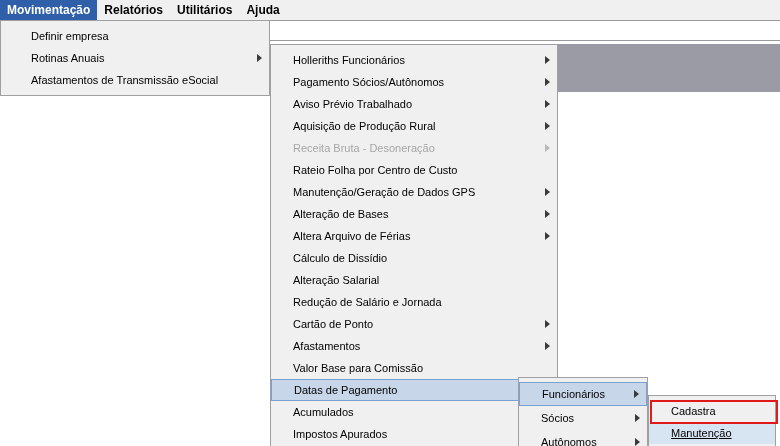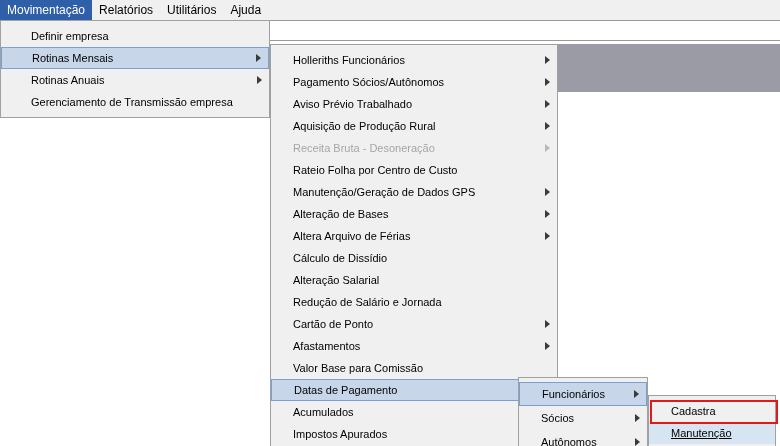--- a/index.html
+++ b/index.html
@@ -26,20 +26,21 @@
     border-bottom: 1px solid #d8d8d8;
     display: flex;
     align-items: stretch;
     font-size: 12px;
   }
   .menubar-item {
     padding: 3px 7px 2px 7px;
     color: #000;
     line-height: 14px;
     white-space: nowrap;
+    font-weight: bold;
   }
   .menubar-item.active {
     background: #2f5fa8;
     color: #ffffff;
   }
 
   
   .workspace {
     position: absolute;
     left: 270px;
@@ -179,30 +180,26 @@
   <div class="workspace">
     <div class="work-toolbar"></div>
     <div class="work-panel"></div>
     <div class="work-panel2"></div>
   </div>
 
   <div class="menu-panel" id="menu-movimentacao">
     <div class="menu-row">
       <span class="label">Definir empresa</span>
     </div>
-    <div class="menu-row selected">
-      <span class="label">Rotinas Mensais</span>
-      <span class="arrow"></span>
-    </div>
     <div class="menu-row">
       <span class="label">Rotinas Anuais</span>
       <span class="arrow"></span>
     </div>
     <div class="menu-row">
-      <span class="label">Gerenciamento de Transmissão empresa</span>
+      <span class="label">Afastamentos de Transmissão eSocial</span>
     </div>
   </div>
 
   <div class="menu-panel" id="menu-rotinas-mensais">
     <div class="menu-row">
       <span class="label">Holleriths Funcionários</span>
       <span class="arrow"></span>
     </div>
     <div class="menu-row">
       <span class="label">Pagamento Sócios/Autônomos</span>

